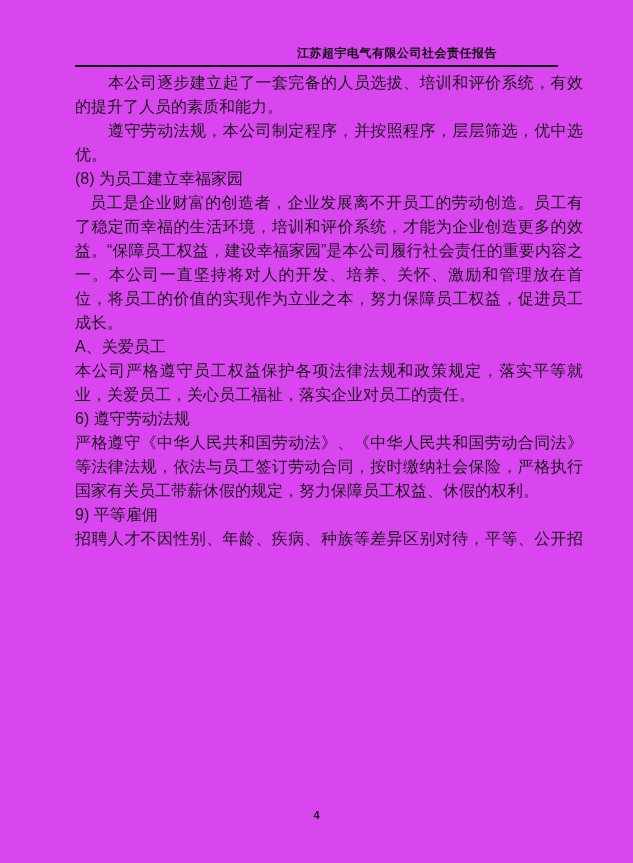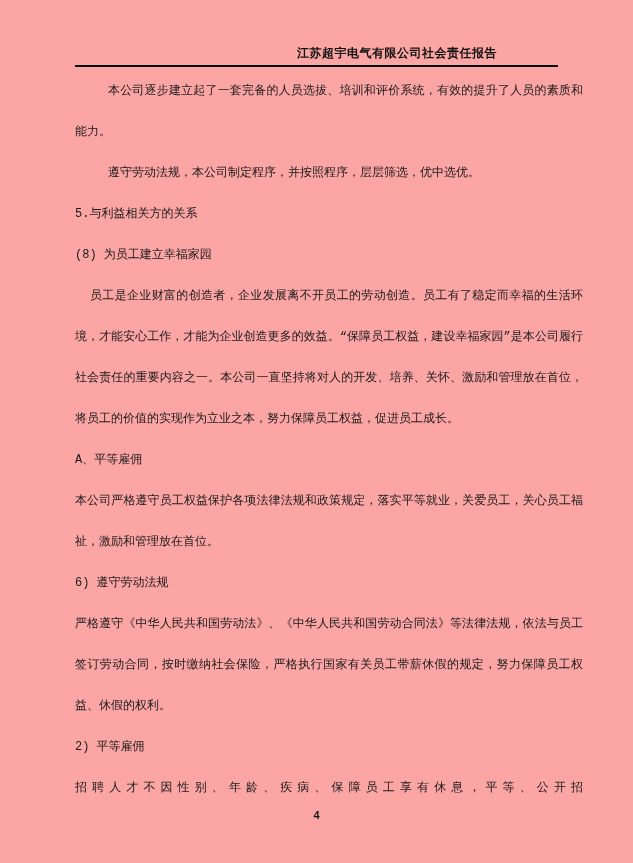--- a/index.html
+++ b/index.html
@@ -4,21 +4,21 @@
 <style>
   html, body { margin: 0; padding: 0; }
   body {
     width: 633px; height: 863px;
     background: #ffffff;
     font-family: "Liberation Sans", sans-serif;
   }
   .doc {
     position: relative;
     width: 633px; height: 863px;
-    background: #fca5a5;
+    background: #d946ef;
     overflow: hidden;
     color: #181818;
   }
   
   .header {
     position: absolute;
     left: 75px; top: 0;
     width: 422px;            
     padding-right: 61px;     
     height: 59px;
@@ -34,25 +34,24 @@
     line-height: 1;
     color: #111;
     letter-spacing: 0.5px;
     white-space: nowrap;
   }
   
   .body-text {
     position: absolute;
     left: 75px; top: 71px;
     width: 508px;            
-    font-size: 12px;
-    line-height: 41px;
+    font-size: 16px;
+    line-height: 24px;
     text-align: justify;
     color: #1a1a1a;
-    font-family: Liberation Mono, monospace;
   }
   .body-text p { margin: 0; padding: 0; }
   
   .pt-body-indent   { text-indent: 33px; }                       
   .pt-section-num   { padding-left: 19px; }                      
   .pt-list-item     { padding-left: 17px; }                      
   .pt-list-item-sm  { padding-left: 18px; }                      
   .pt-section-let   { padding-left: 13px; }                      
   .pt-block-indent  { padding-left: 17px; text-indent: 15px; }   
   .pt-block         { padding-left: 17px; }                      
@@ -76,28 +75,27 @@
 <div class="doc">
 
   <div class="header">
     <span class="header-title">江苏超宇电气有限公司社会责任报告</span>
   </div>
 
   <div class="body-text" id="body-container">
 
   <p class="pt-body-indent">本公司逐步建立起了一套完备的人员选拔、培训和评价系统，有效的提升了人员的素质和能力。</p>
       <p class="pt-body-indent">遵守劳动法规，本公司制定程序，并按照程序，层层筛选，优中选优。</p>
-      <p class="pt-section-num">5.与利益相关方的关系</p>
       <p class="pt-list-item">(8) 为员工建立幸福家园</p>
-      <p class="pt-block-indent">员工是企业财富的创造者，企业发展离不开员工的劳动创造。员工有了稳定而幸福的生活环境，才能安心工作，才能为企业创造更多的效益。“保障员工权益，建设幸福家园”是本公司履行社会责任的重要内容之一。本公司一直坚持将对人的开发、培养、关怀、激励和管理放在首位，将员工的价值的实现作为立业之本，努力保障员工权益，促进员工成长。</p>
-      <p class="pt-section-let">A、平等雇佣</p>
-      <p class="pt-block">本公司严格遵守员工权益保护各项法律法规和政策规定，落实平等就业，关爱员工，关心员工福祉，激励和管理放在首位。</p>
+      <p class="pt-block-indent">员工是企业财富的创造者，企业发展离不开员工的劳动创造。员工有了稳定而幸福的生活环境，培训和评价系统，才能为企业创造更多的效益。“保障员工权益，建设幸福家园”是本公司履行社会责任的重要内容之一。本公司一直坚持将对人的开发、培养、关怀、激励和管理放在首位，将员工的价值的实现作为立业之本，努力保障员工权益，促进员工成长。</p>
+      <p class="pt-section-let">A、关爱员工</p>
+      <p class="pt-block">本公司严格遵守员工权益保护各项法律法规和政策规定，落实平等就业，关爱员工，关心员工福祉，落实企业对员工的责任。</p>
       <p class="pt-list-item-sm">6) 遵守劳动法规</p>
       <p class="pt-block">严格遵守《中华人民共和国劳动法》、《中华人民共和国劳动合同法》等法律法规，依法与员工签订劳动合同，按时缴纳社会保险，严格执行国家有关员工带薪休假的规定，努力保障员工权益、休假的权利。</p>
-      <p class="pt-list-item-sm">2) 平等雇佣</p>
-      <p class="pt-block-cut">招聘人才不因性别、年龄、疾病、保障员工享有休息，平等、公开招</p>
+      <p class="pt-list-item-sm">9) 平等雇佣</p>
+      <p class="pt-block-cut">招聘人才不因性别、年龄、疾病、种族等差异区别对待，平等、公开招</p>
     </div>
 
   <div class="footer">
     <span class="page-number">4</span>
   </div>
 
 </div>
 
 </body></html>

